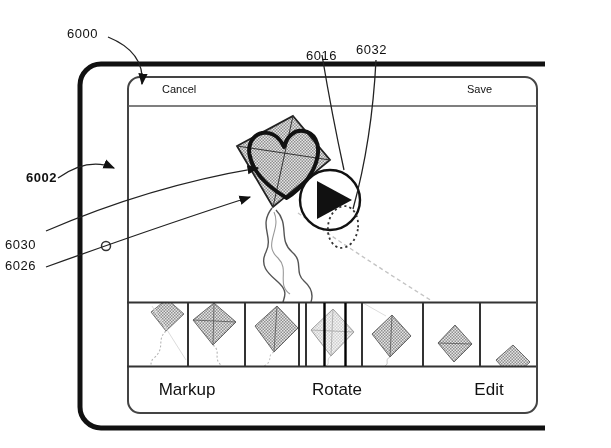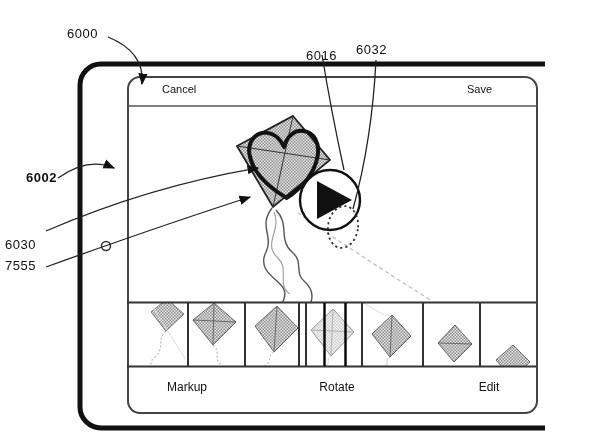--- a/index.html
+++ b/index.html
@@ -4,21 +4,21 @@
 <style>
   html,body{margin:0;padding:0;background:#ffffff;}
   #stage{
     position:relative;width:545px;height:448px;background:#ffffff;overflow:hidden;
     font-family:"Liberation Sans","DejaVu Sans",sans-serif;color:#111;
   }
   #stage svg{position:absolute;left:0;top:0;}
   .txt{position:absolute;white-space:nowrap;color:#111;}
   .ref{font-size:13px;letter-spacing:0.5px;}
   .nav{font-size:11px;}
-  .tool{font-size:12px;transform:translateX(-50%);}
+  .tool{font-size:17px;transform:translateX(-50%);}
 </style>
 </head>
 <body>
 
 <div id="stage">
 
   <svg width="611" height="448" viewBox="0 0 611 448">
     <defs>
       <pattern id="ht" width="3" height="3" patternUnits="userSpaceOnUse">
         <rect width="3" height="3" fill="#e6e6e6"></rect>
@@ -141,21 +141,21 @@
       <path d="M 46 231 Q 150 186 258 168" marker-end="url(#arrow)"></path>
       <path d="M 46 267 Q 160 226 250 197" marker-end="url(#arrow)"></path>
       <path d="M 322 55 Q 332 115 344 170"></path>
       <path d="M 376 60 Q 372 140 353 209"></path>
     </g>
   </svg>
 
   <div class="txt ref" style="left:67px;top:26px;">6000</div>
   <div class="txt ref" style="left:26px;top:170px;font-weight:bold;">6002</div>
   <div class="txt ref" style="left:5px;top:237px;">6030</div>
-  <div class="txt ref" style="left:5px;top:258px;">7555</div>
+  <div class="txt ref" style="left:5px;top:258px;">6026</div>
   <div class="txt ref" style="left:306px;top:48px;">6016</div>
   <div class="txt ref" style="left:356px;top:42px;text-align:right;">6032</div>
 
   <div class="txt nav" style="left:162px;top:83px;">Cancel</div>
   <div class="txt nav" style="left:467px;top:83px;">Save</div>
 
   <div class="txt tool" style="left:187px;top:380px;">Markup</div>
   <div class="txt tool" style="left:337px;top:380px;">Rotate</div>
   <div class="txt tool" style="left:489px;top:380px;">Edit</div>
 

